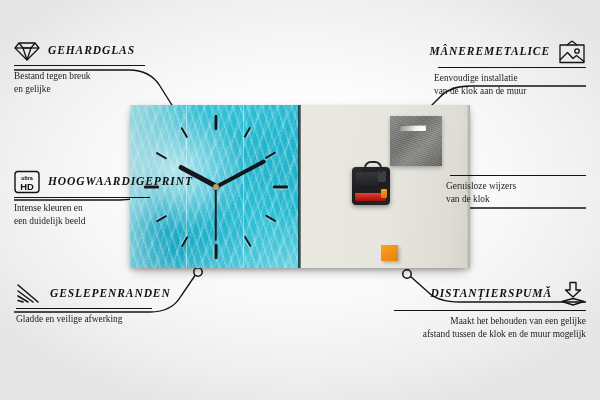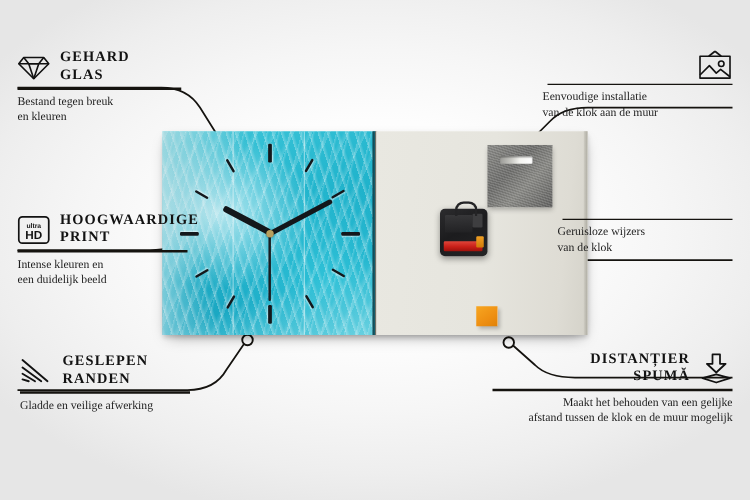--- a/index.html
+++ b/index.html
@@ -96,21 +96,21 @@
   .spacer{
     position:absolute;left:80px;top:140px;width:17px;height:16px;
     background:linear-gradient(145deg,#f7a621 0%,#ee8f12 60%,#e08208 100%);
     box-shadow:2px 2px 3px rgba(0,0,0,.22);
   }
 
   
   .feat{position:absolute;}
   .feat .head{display:flex;align-items:center;gap:8px;}
   .feat.right .head{flex-direction:row;justify-content:flex-end;}
-  .titlewrap{display:flex;flex-direction:column;line-height:1.18;}
+  .titlewrap{display:flex;flex-direction:row;line-height:1.18;font-style:italic;}
   .feat .title{
     font-family:"Liberation Serif", serif;
     font-size:11.5px;font-weight:700;letter-spacing:.9px;color:#121212;
     text-transform:uppercase;white-space:nowrap;
   }
   .feat.left .title{text-align:left;}
   .feat.right .title{text-align:right;}
   .rule{height:1.4px;background:#15130f;margin:3px 0 4px 0;}
   .feat .desc{
     font-family:"Liberation Serif", serif;
@@ -223,21 +223,21 @@
           <path d="M9,8 H17"></path>
         </g>
       </svg>
       <div class="titlewrap">
         <span class="title">GEHARD</span>
         <span class="title">GLAS</span>
       </div>
     </div>
     <div class="rule" style="width:131px;"></div>
     <div class="desc">Bestand tegen breuk</div>
-    <div class="desc">en kleuren</div>
+    <div class="desc">en gelijke</div>
   </div>
 
   <div class="feat left" id="feat-print" style="left:14px;top:170px;width:140px;">
     <div class="head">
       <svg class="ico" width="26" height="24" viewBox="0 0 26 24">
         <rect x="1" y="1.5" width="24" height="21" rx="3" fill="none" stroke="#121212" stroke-width="1.4"></rect>
         <text x="13" y="10" font-family="Liberation Sans, sans-serif" font-size="5.4" font-weight="700" text-anchor="middle" fill="#121212">ultra</text>
         <text x="13" y="19.5" font-family="Liberation Sans, sans-serif" font-size="9.4" font-weight="700" text-anchor="middle" fill="#121212">HD</text>
       </svg>
       <div class="titlewrap">
@@ -264,20 +264,24 @@
         <span class="title">GESLEPEN</span>
         <span class="title">RANDEN</span>
       </div>
     </div>
     <div class="rule" style="width:136px;"></div>
     <div class="desc">Gladde en veilige afwerking</div>
   </div>
 
   <div class="feat right" id="feat-manere" style="right:14px;top:40px;width:152px;">
     <div class="head">
+      <div class="titlewrap" style="align-items:flex-end">
+        <span class="title">MÂNERE</span>
+        <span class="title">METALICE</span>
+      </div>
       <svg class="ico" width="28" height="24" viewBox="0 0 28 24">
         <g fill="none" stroke="#121212" stroke-width="1.3" stroke-linejoin="round">
           <path d="M14,1 L9,5"></path>
             <path d="M14,1 L19,5"></path>
           <rect x="2" y="5" width="24" height="17.5"></rect>
           <circle cx="19" cy="11" r="2.2"></circle>
           <path d="M2,20 L9.5,12.5 L15,18.5 L18.5,15.5 L26,21.4"></path>
         </g>
       </svg>
     </div>

